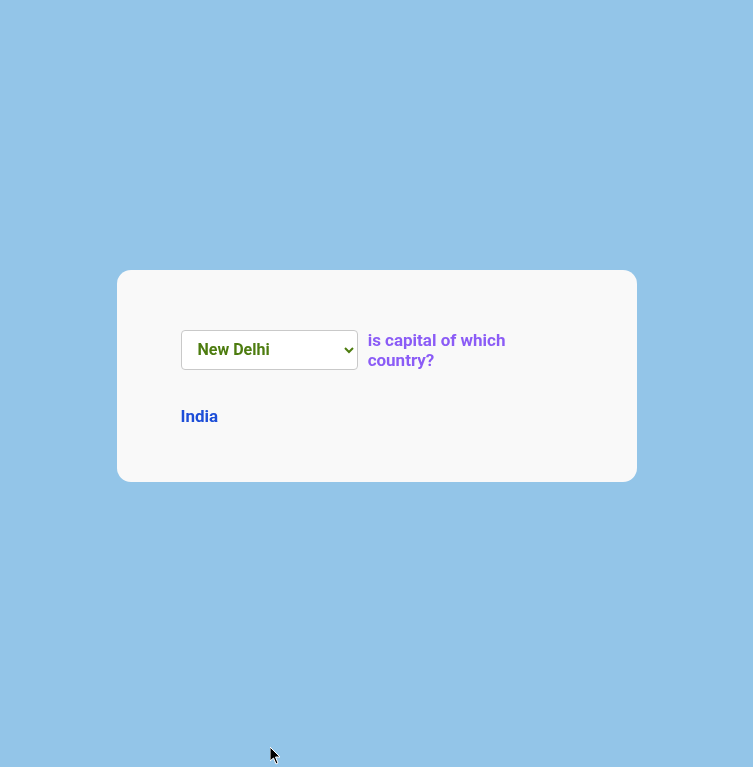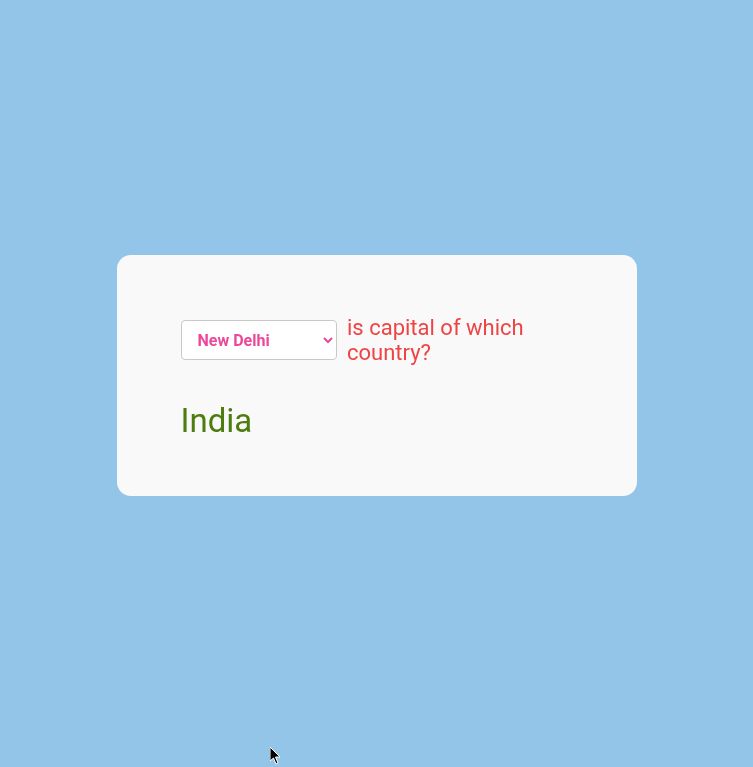--- a/index.html
+++ b/index.html
@@ -37,36 +37,36 @@
       align-items: center;
       gap: 10px;
       margin-bottom: 36px;
     }
     .capital-select {
       height: 40px;
       width: 180px;
       padding: 0 12px;
       font-size: 16px;
       font-weight: 700;
-      color: #ec4899;
+      color: #4d7c0f;
       background-color: #ffffff;
       border: 1px solid #c9c9c9;
       border-radius: 4px;
       cursor: pointer;
       font-family: inherit;
     }
     .question-text {
-      color: #ef4444;
-      font-size: 22px;
-      font-weight: 400;
+      color: #8b5cf6;
+      font-size: 17px;
+      font-weight: 700;
     }
     .answer {
-      color: #4d7c0f;
-      font-size: 33px;
-      font-weight: 400;
+      color: #1d4ed8;
+      font-size: 17px;
+      font-weight: 700;
     }
     .cursor {
       position: absolute;
       left: 270px;
       top: 747px;
       width: 14px;
       height: 18px;
       pointer-events: none;
     }
   </style>

